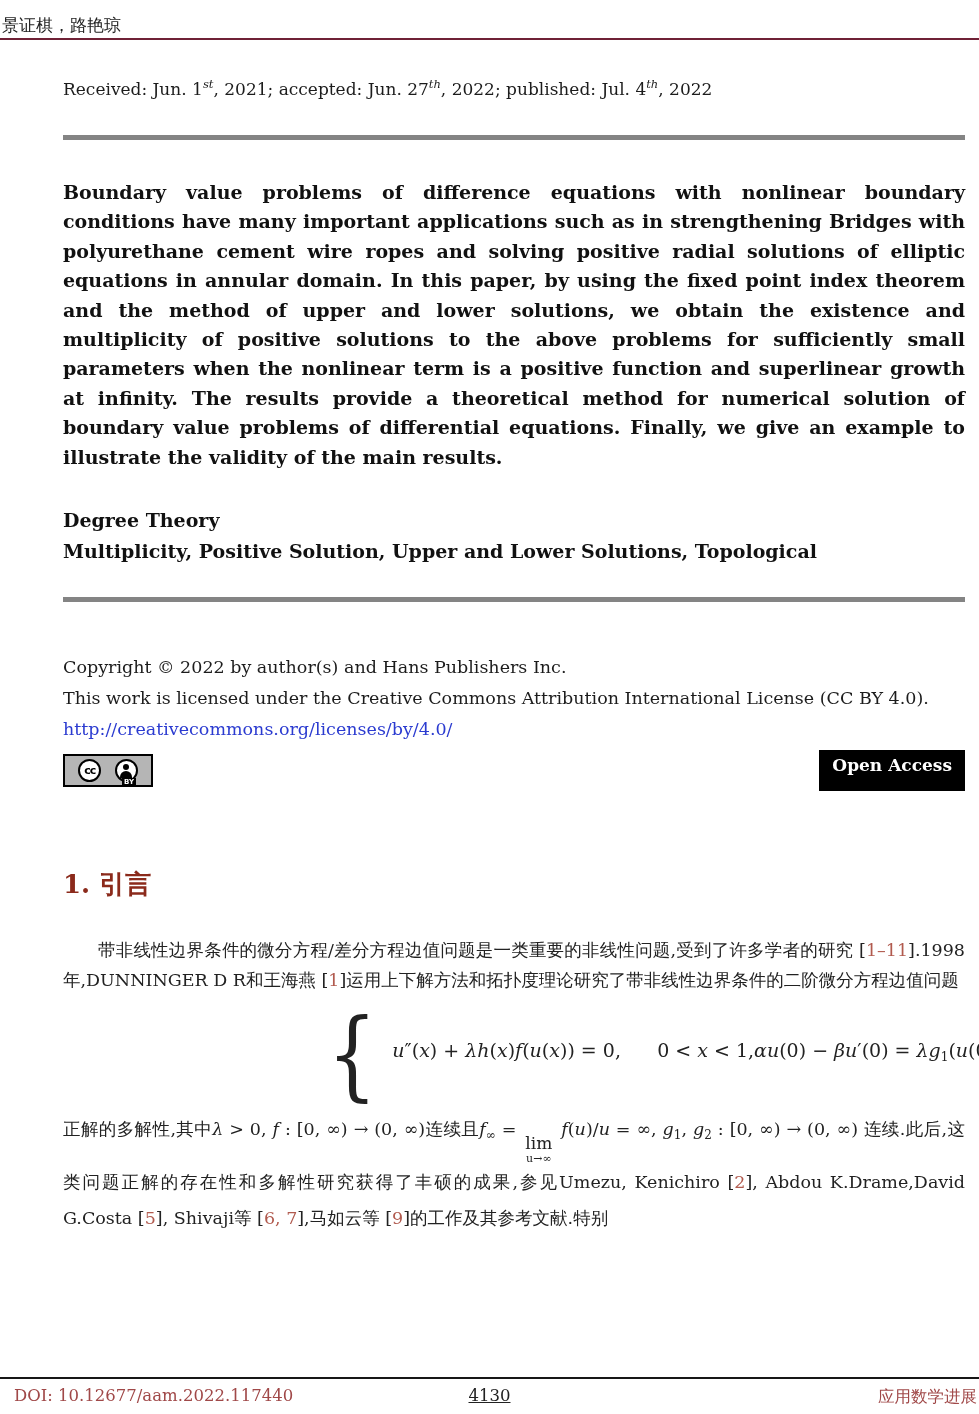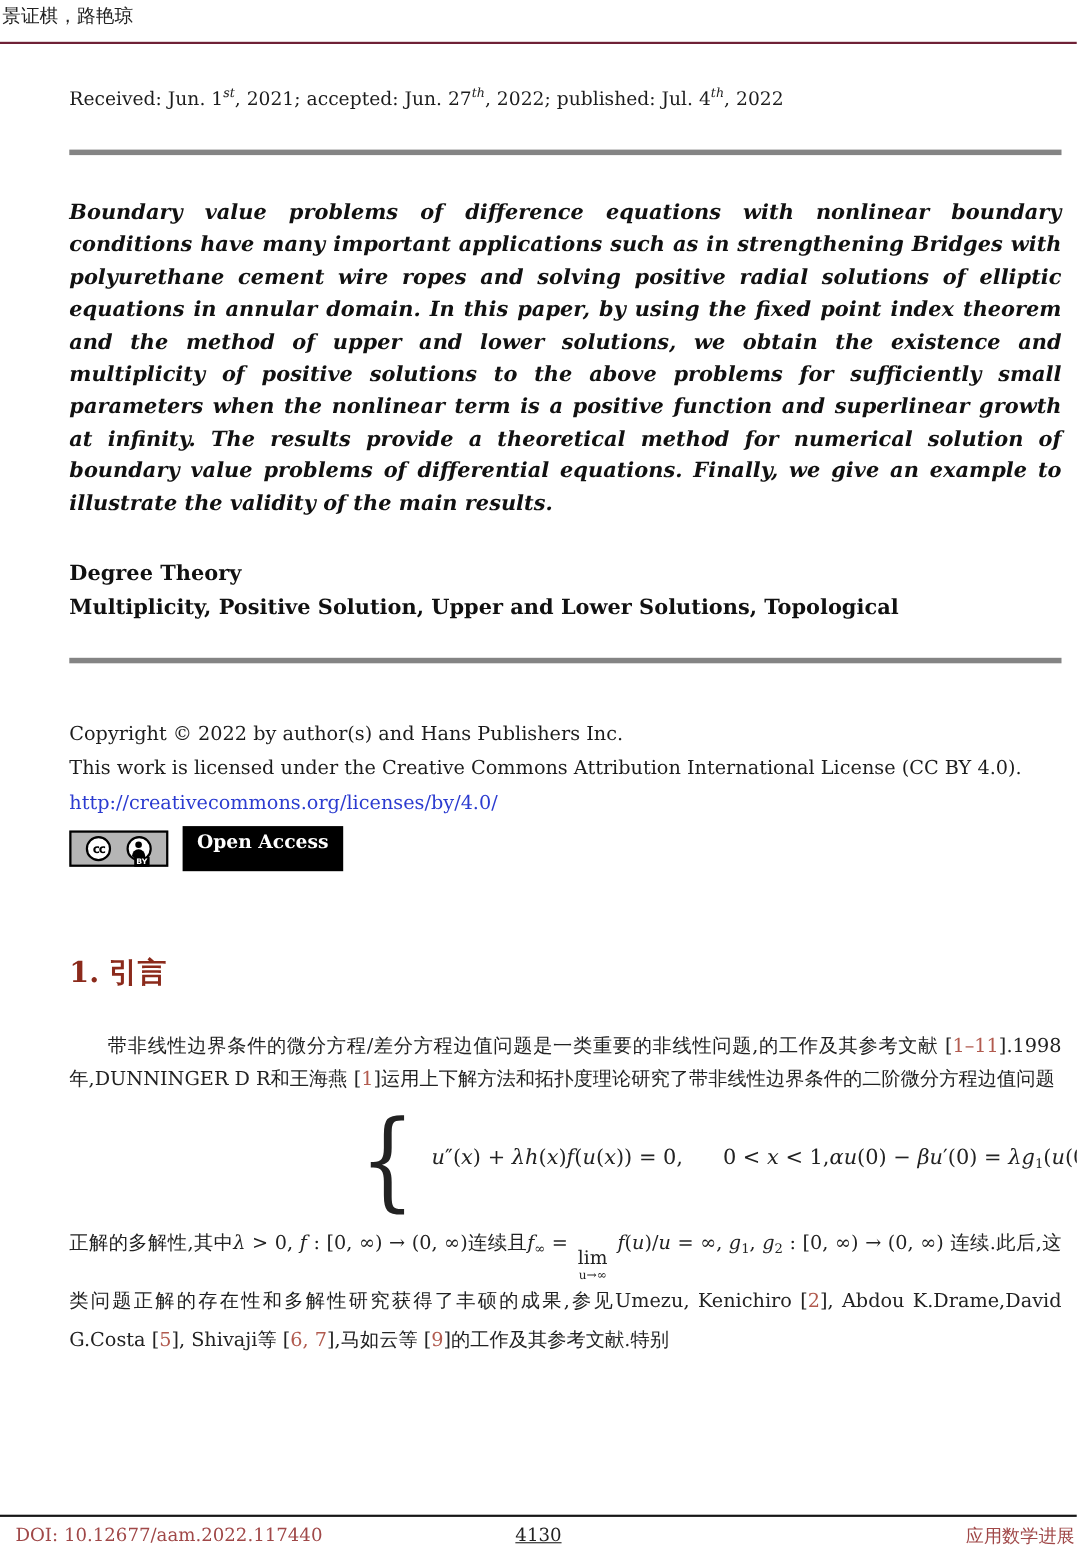--- a/index.html
+++ b/index.html
@@ -6,21 +6,21 @@
   .page {
     position: relative;
     width: 979px;
     height: 1414px;
     background: #ffffff;
     color: #1c1c1c;
     font-family: "DejaVu Serif", "Liberation Serif", serif;
     overflow: hidden;
   }
   .running-head {
-    position: absolute; top: 3px; left: 2px;
+    position: absolute; top: 14px; left: 2px;
     font-size: 17px; color: #222;
   }
   .rule-top {
     position: absolute; top: 38px; left: 0;
     width: 979px; height: 2px; background: #6f2136;
   }
   .content { position: absolute; top: 0; left: 63px; width: 902px; }
 
   .received { margin-top: 72px; font-size: 17px; line-height: 24px; }
   .r-sup { font-size: 11.5px; font-style: italic; vertical-align: 7px; }
@@ -30,32 +30,32 @@
 
   .rule-gray { margin-top: 34px; height: 5px; background: #848484; }
   .rule-gray.second { margin-top: 30px; }
 
   .h-accent {
     color: #8b2a1b; font-weight: bold;
     font-size: 28px; line-height: 34px; margin-top: 33px;
   }
   .abstract-body {
     margin-top: 38px; font-size: 19px; line-height: 29.4px;
-    font-weight: bold; text-align: justify; color: #111; font-style: italic;
+    font-weight: bold; text-align: justify; color: #111;
   }
   .keywords-title { margin-top: 48px; }
   .keywords-body {
     margin-top: 33px; font-size: 19px; line-height: 31px;
     font-weight: bold; color: #111;
   }
 
   .license-block { margin-top: 50px; font-size: 17.5px; line-height: 31px; }
   .link { color: #2b3bd0; }
 
-  .badges { margin-top: 6px; height: 38px; display: flex; align-items: center; gap: 13px; }
+  .badges { margin-top: 6px; height: 38px; display: flex; align-items: center; gap: 13px; justify-content: space-between; }
   .cc-badge {
     position: relative; width: 90px; height: 33px; background: #b5b5b5;
     border: 2px solid #000; box-sizing: border-box;
     display: flex; align-items: center; justify-content: space-evenly;
   }
   .cc-circle {
     width: 23px; height: 23px; border: 2.5px solid #000; border-radius: 50%;
     background: #fff; box-sizing: border-box;
     display: flex; align-items: center; justify-content: center;
     font-family: "DejaVu Sans", sans-serif; font-weight: bold; font-size: 11px;
@@ -151,21 +151,21 @@
           <span class="person-head"></span>
           <span class="person-body"></span>
         </span>
         <span class="by-label">BY</span>
       </div>
       <div class="oa-badge">Open Access</div>
     </div>
 
     <div class="h-accent section-title">1. 引言</div>
 
-    <div class="para para1"><span class="r-cn">带非线性边界条件的微分方程/差分方程边值问题是一类重要的非线性问题,的工作及其参考文献 </span><span class="r-rm">[</span><span class="r-cite">1–11</span><span class="r-rm">]</span><span class="r-cn">.1998年,DUNNINGER D R和王海燕 </span><span class="r-rm">[</span><span class="r-cite">1</span><span class="r-rm">]</span><span class="r-cn">运用上下解方法和拓扑度理论研究了带非线性边界条件的二阶微分方程边值问题</span></div>
+    <div class="para para1"><span class="r-cn">带非线性边界条件的微分方程/差分方程边值问题是一类重要的非线性问题,受到了许多学者的研究 </span><span class="r-rm">[</span><span class="r-cite">1–11</span><span class="r-rm">]</span><span class="r-cn">.1998年,DUNNINGER D R和王海燕 </span><span class="r-rm">[</span><span class="r-cite">1</span><span class="r-rm">]</span><span class="r-cn">运用上下解方法和拓扑度理论研究了带非线性边界条件的二阶微分方程边值问题</span></div>
 
     <div class="equation">
       <span class="eq-brace">{</span>
       <div class="eq-lines">
         <div class="eq-line"><span class="r-it">u</span><span class="r-rm">″(</span><span class="r-it">x</span><span class="r-rm">) + </span><span class="r-it">λh</span><span class="r-rm">(</span><span class="r-it">x</span><span class="r-rm">)</span><span class="r-it">f</span><span class="r-rm">(</span><span class="r-it">u</span><span class="r-rm">(</span><span class="r-it">x</span><span class="r-rm">)) = 0,</span><span class="r-rm">      0 &lt; </span><span class="r-it">x</span><span class="r-rm"> &lt; 1,</span></div>
         <div class="eq-line"><span class="r-it">αu</span><span class="r-rm">(0) − </span><span class="r-it">βu</span><span class="r-rm">′(0) = </span><span class="r-it">λg</span><span class="r-sub">1</span><span class="r-rm">(</span><span class="r-it">u</span><span class="r-rm">(0)),</span></div>
         <div class="eq-line"><span class="r-it">γu</span><span class="r-rm">(1) + </span><span class="r-it">δu</span><span class="r-rm">′(1) = </span><span class="r-it">λg</span><span class="r-sub">2</span><span class="r-rm">(</span><span class="r-it">u</span><span class="r-rm">(1))</span></div>
       </div>
     </div>
 

